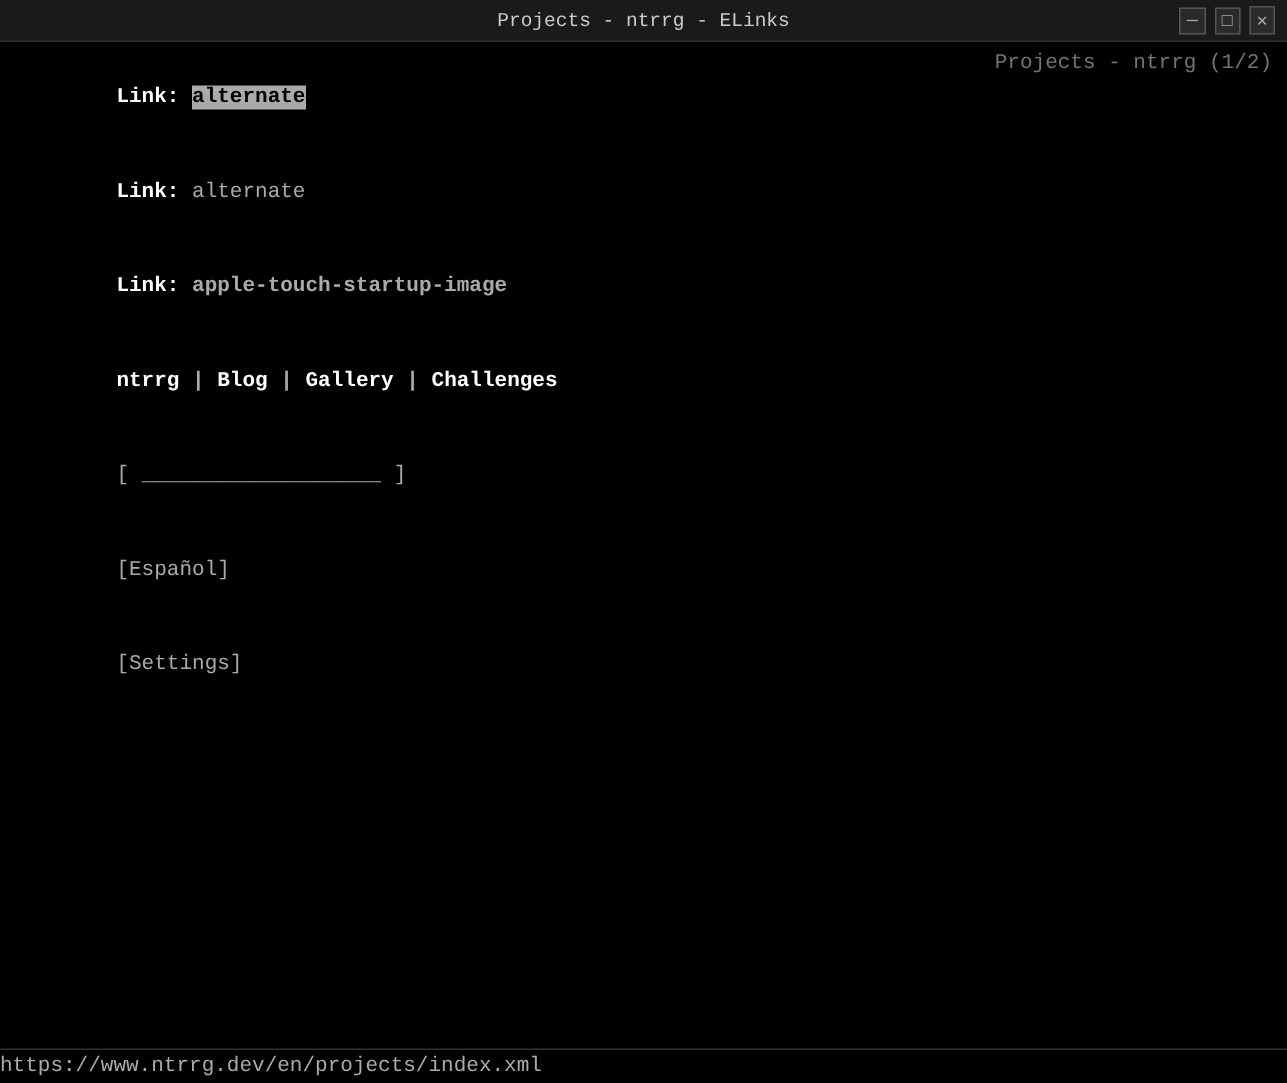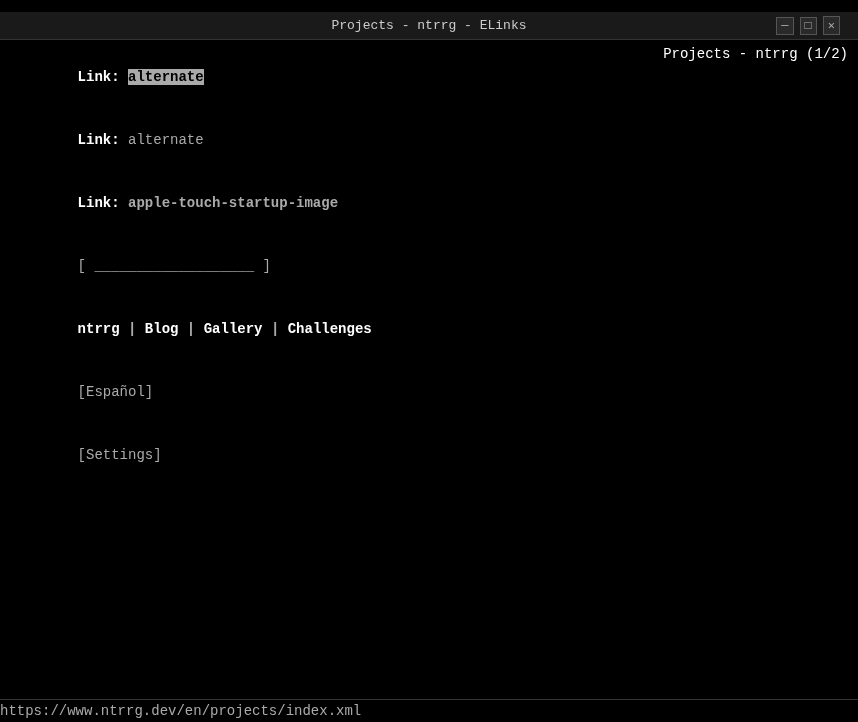--- a/index.html
+++ b/index.html
@@ -19,24 +19,23 @@
       display: flex;
       flex-direction: column;
     }
 
     
     .title-bar {
       background: #1a1a1a;
       display: flex;
       align-items: center;
       justify-content: space-between;
-      padding: 2px 18px;
+      padding: 2px 8px;
       height: 28px;
       border-bottom: 1px solid #333;
-      margin-top: 12px;
     }
 
     .title-bar-left {
       flex: 1;
     }
 
     .title-bar-center {
       flex: 1;
       text-align: center;
       color: #ccc;
@@ -65,21 +64,21 @@
       flex: 1;
       padding: 6px 10px 0 10px;
       overflow: hidden;
       position: relative;
     }
 
     .top-right-label {
       position: absolute;
       top: 6px;
       right: 10px;
-      color: #ffffff;
+      color: #737373;
       font-size: 14px;
     }
 
     .line {
       line-height: 1.5;
       white-space: pre;
       margin-left: 34px;
     }
 
     .bold {
@@ -157,26 +156,26 @@
   <div class="line">
     <span class="link-label">Link: </span><span class="link-value-highlighted">alternate</span>
   </div>
   <div class="line">
     <span class="link-label">Link: </span><span class="link-value">alternate</span>
   </div>
   <div class="line">
     <span class="link-label">Link: </span><span class="link-value bold">apple-touch-startup-image</span>
   </div>
 
+  <div class="line nav-bar">
+    <span>ntrrg</span><span class="nav-separator"> | </span><span>Blog</span><span class="nav-separator"> | </span><span>Gallery</span><span class="nav-separator"> | </span><span>Challenges</span>
+  </div>
+
   <div class="line search-box">
     <span>[ </span><span>___________________</span><span> ]</span>
-  </div>
-
-  <div class="line nav-bar">
-    <span>ntrrg</span><span class="nav-separator"> | </span><span>Blog</span><span class="nav-separator"> | </span><span>Gallery</span><span class="nav-separator"> | </span><span>Challenges</span>
   </div>
 
   <div class="line">
     <span class="settings-link">[Español]</span>
   </div>
 
   <div class="line">
     <span class="settings-link">[Settings]</span>
   </div>
 

